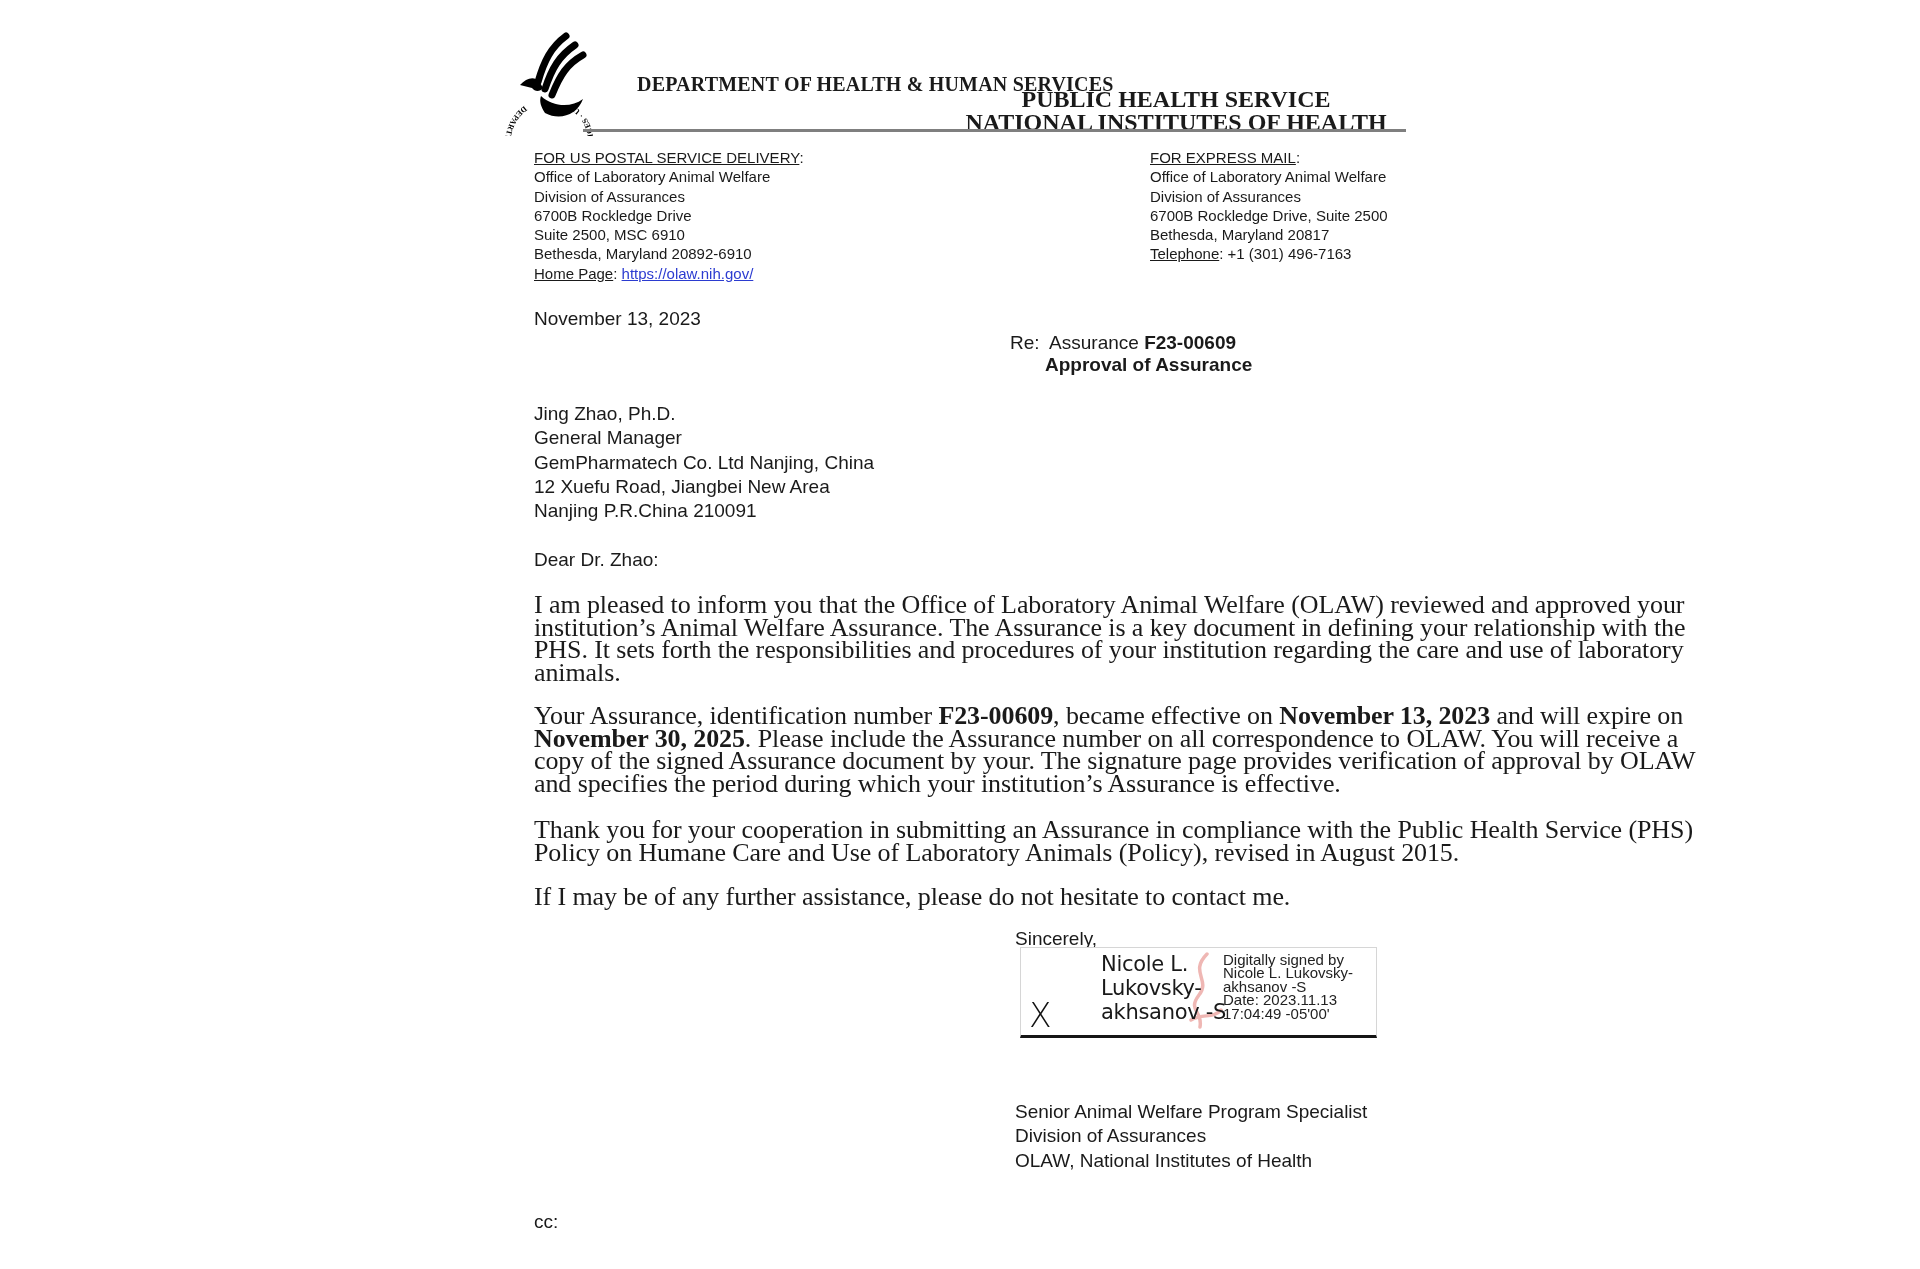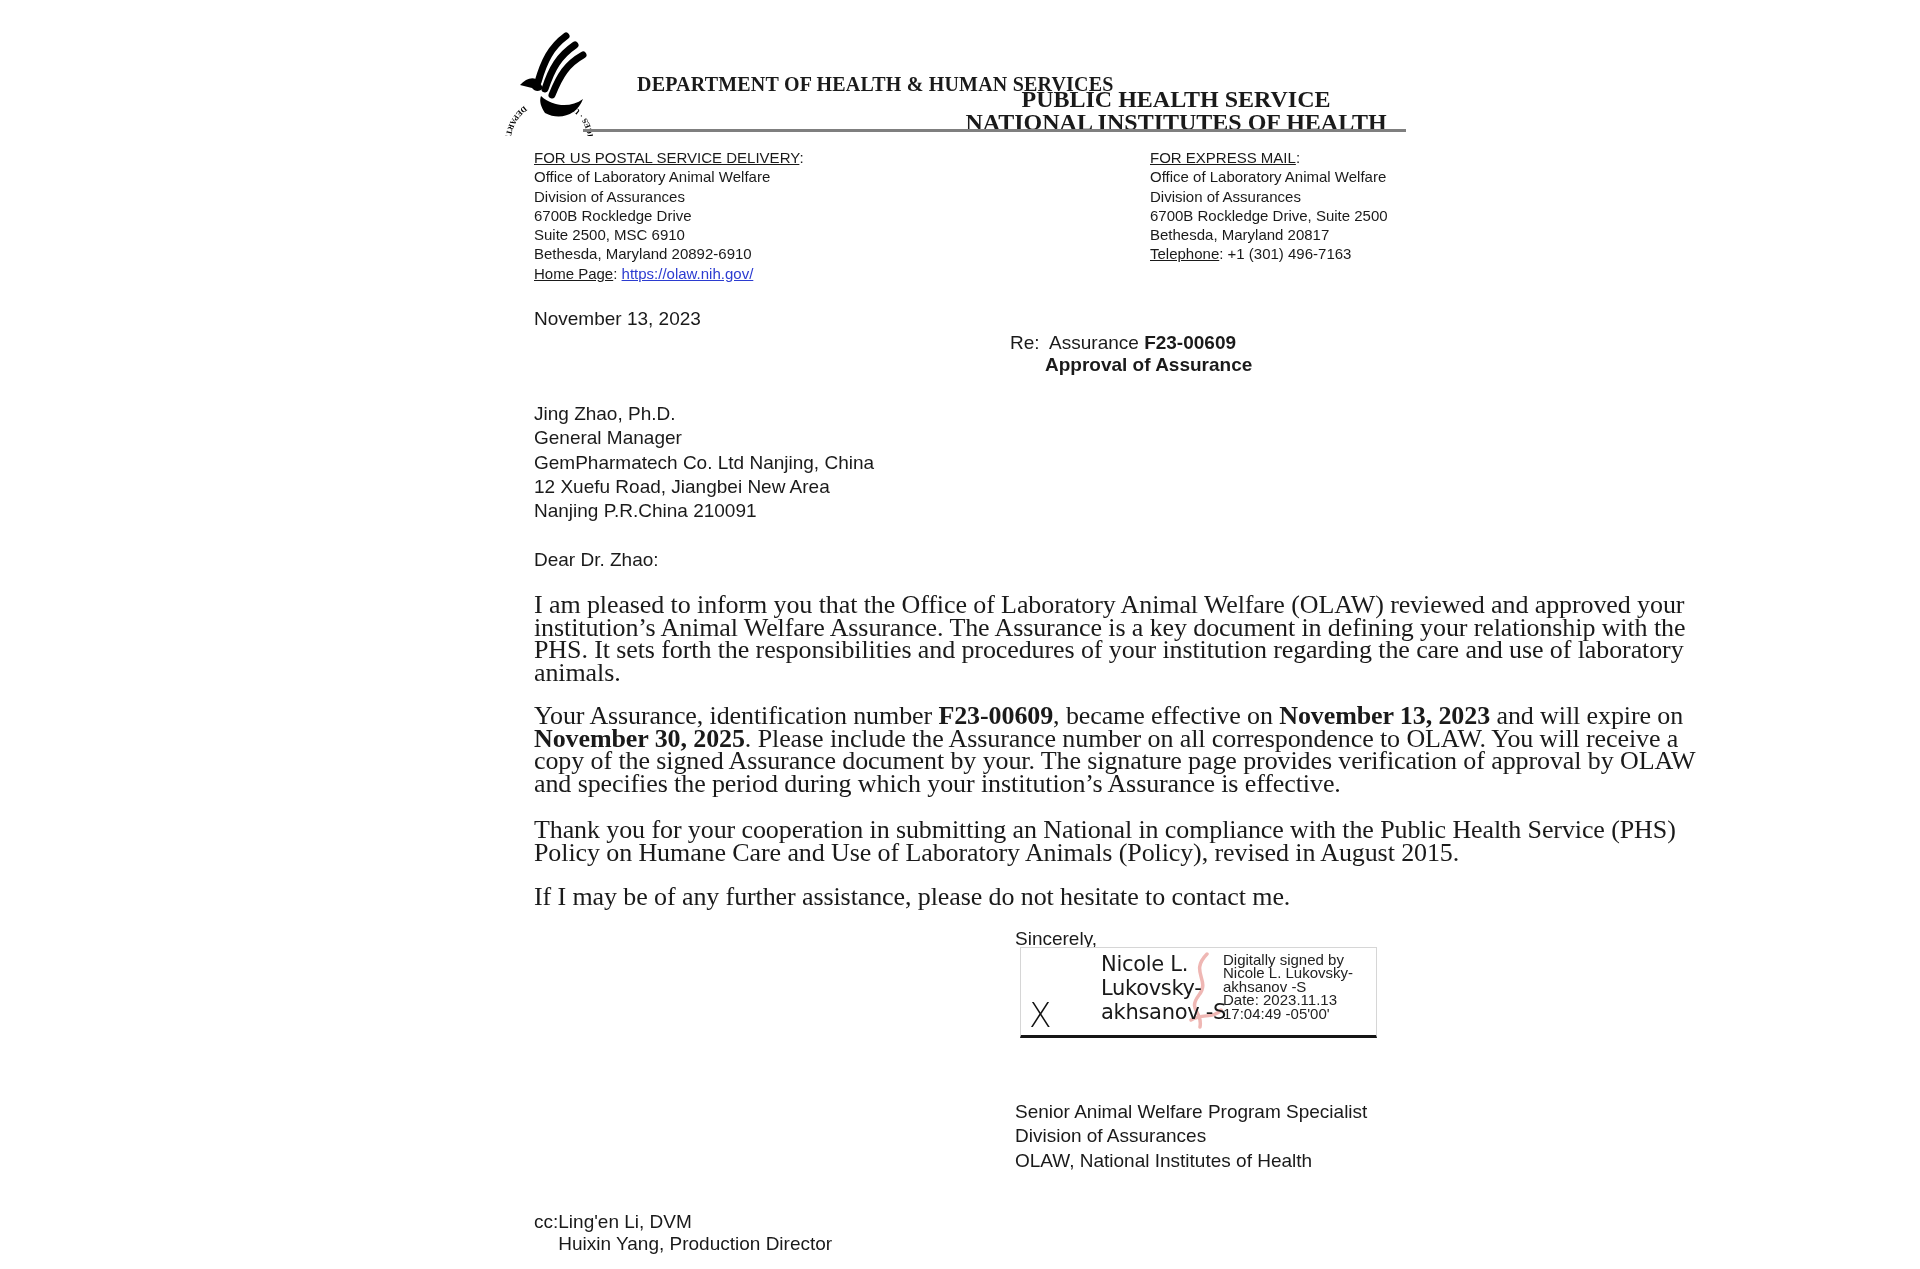--- a/index.html
+++ b/index.html
@@ -125,21 +125,21 @@
     <div class="tline"><span>PHS. It sets forth the responsibilities and procedures of your institution regarding the care and use of laboratory</span></div>
     <div class="tline"><span>animals.</span></div>
   </div>
 <div id="para2" class="abs para">
     <div class="tline"><span>Your Assurance, identification number </span><span class="b">F23-00609</span><span>, became effective on </span><span class="b">November 13, 2023</span><span> and will expire on</span></div>
     <div class="tline"><span class="b">November 30, 2025</span><span>. Please include the Assurance number on all correspondence to OLAW. You will receive a</span></div>
     <div class="tline"><span>copy of the signed Assurance document by your. The signature page provides verification of approval by OLAW</span></div>
     <div class="tline"><span>and specifies the period during which your institution’s Assurance is effective.</span></div>
   </div>
 <div id="para3" class="abs para">
-    <div class="tline"><span>Thank you for your cooperation in submitting an National in compliance with the Public Health Service (PHS)</span></div>
+    <div class="tline"><span>Thank you for your cooperation in submitting an Assurance in compliance with the Public Health Service (PHS)</span></div>
     <div class="tline"><span>Policy on Humane Care and Use of Laboratory Animals (Policy), revised in August 2015.</span></div>
   </div>
 <div id="para4" class="abs para">
     <div class="tline"><span>If I may be of any further assistance, please do not hesitate to contact me.</span></div>
   </div>
 
 <div id="closing" class="abs">Sincerely,</div>
 
 <div id="sigbox" class="abs">
   <div id="sig-x">X</div>
@@ -164,17 +164,13 @@
 </div>
 
 <div id="signer" class="abs">
     <div class="tline">Senior Animal Welfare Program Specialist</div>
     <div class="tline">Division of Assurances</div>
     <div class="tline">OLAW, National Institutes of Health</div>
   </div>
 
 <div id="cc" class="abs">
   <div id="cc-label">cc:</div>
-  <div id="cc-names">
-      <div class="tline">Ling'en Li, DVM</div>
-      <div class="tline">Huixin Yang, Production Director</div>
-    </div>
 </div>
 
 </body></html>

